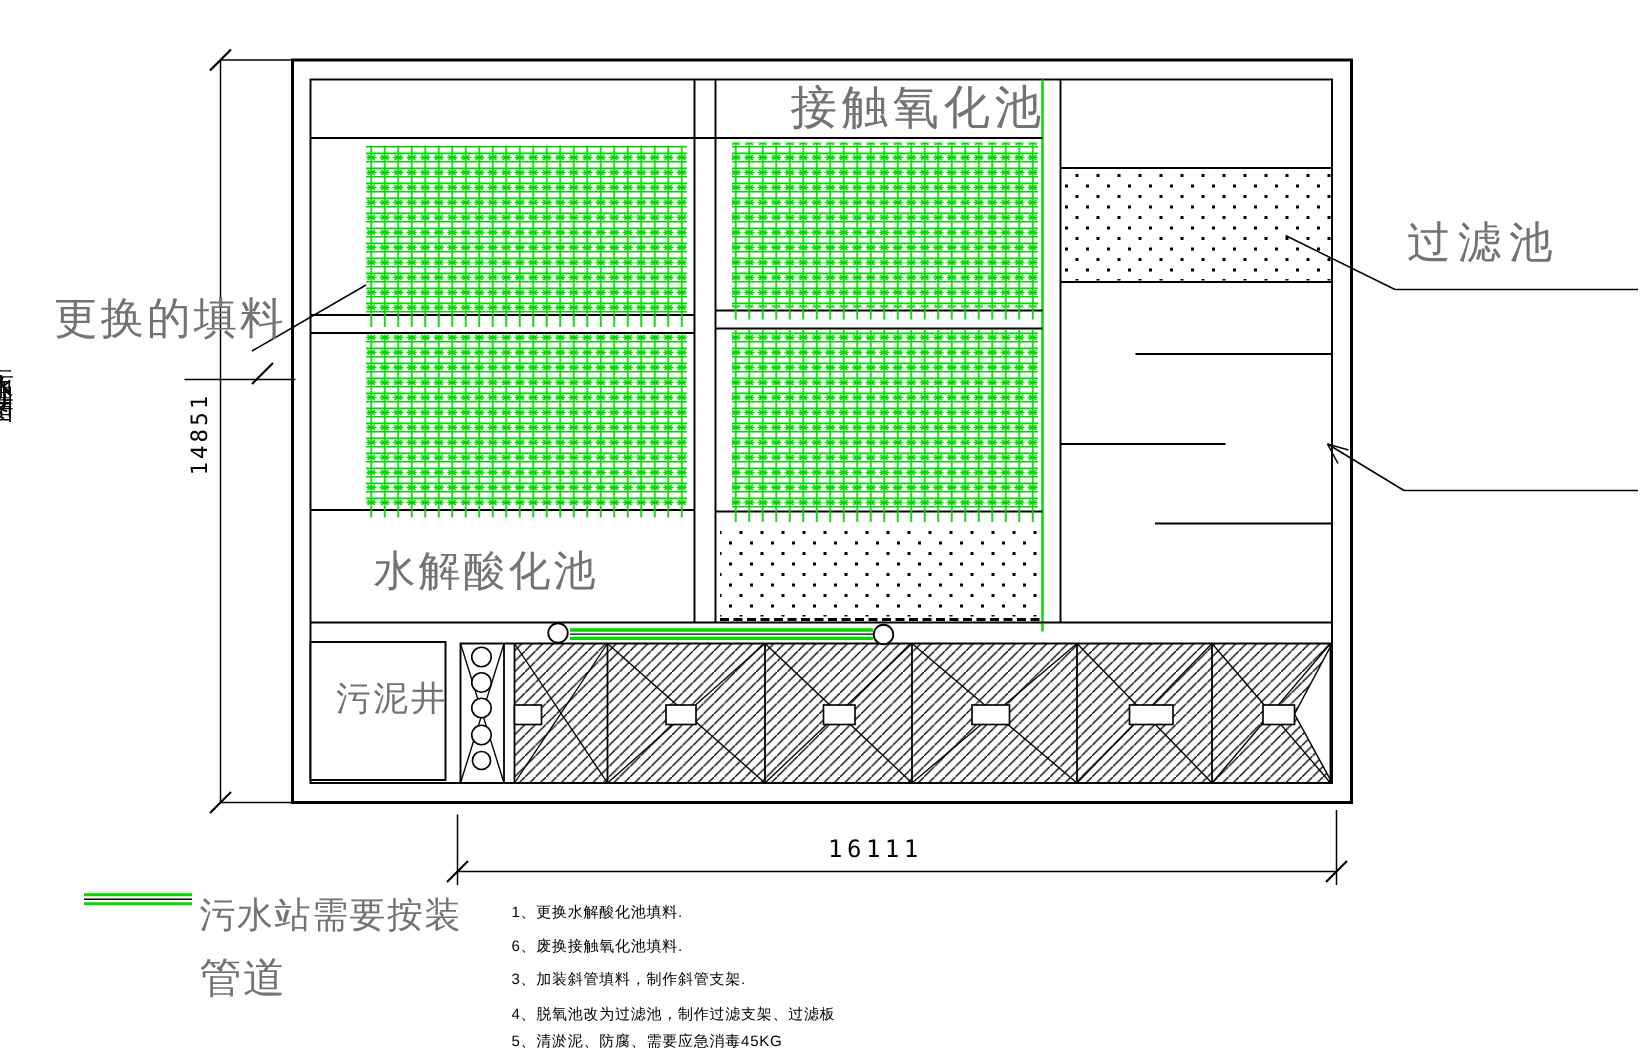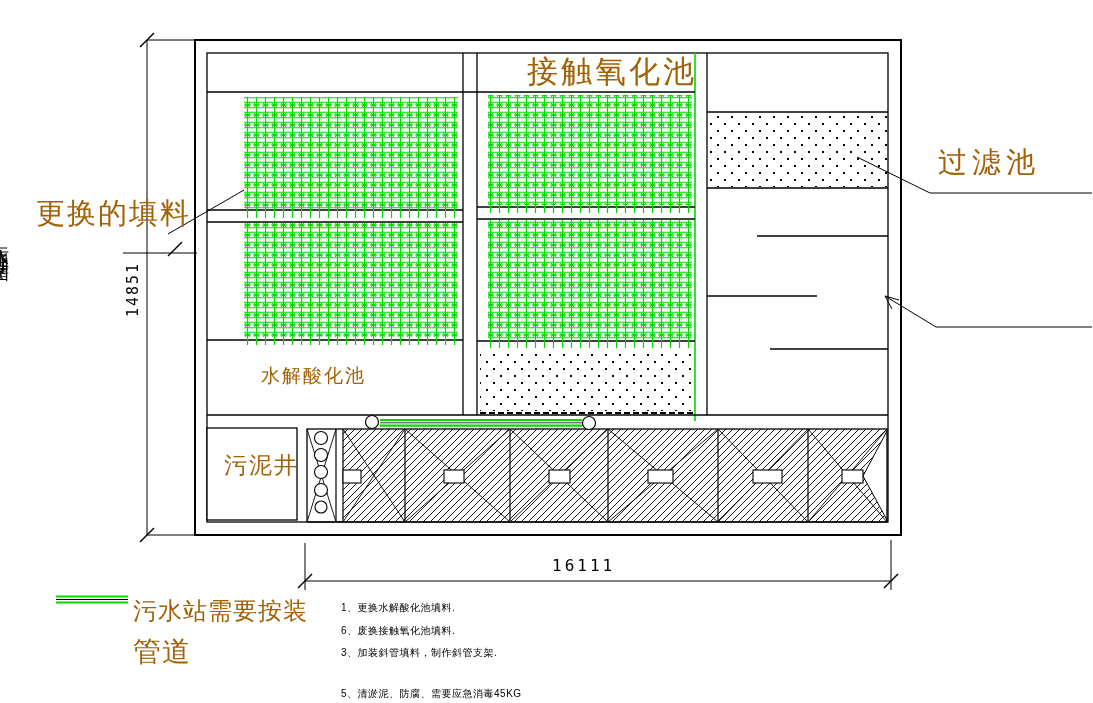--- a/index.html
+++ b/index.html
@@ -1,19 +1,19 @@
 <!DOCTYPE html>
 <html><head>
 <meta charset="utf-8">
 <style>
   html,body{margin:0;padding:0;background:#fff;}
   .canvas{position:relative;width:1093px;height:703px;background:#fff;overflow:hidden;
           font-family:"Liberation Sans",sans-serif;color:#000;}
   .canvas svg{position:absolute;left:0;top:0;}
-  .lbl{position:absolute;white-space:nowrap;line-height:1.05;color:#a16207;font-weight:400;}
+  .lbl{position:absolute;white-space:nowrap;line-height:1.05;color:#737373;font-weight:400;}
   .lbl-big{font-size:29px;letter-spacing:2px;}
   .note{position:absolute;left:341px;font-size:10px;font-weight:400;letter-spacing:0.5px;white-space:nowrap;}
   .dimtext{position:absolute;font-family:"DejaVu Sans Mono",monospace;color:#000;}
   .vtext{position:absolute;writing-mode:vertical-rl;letter-spacing:4px;font-size:17px;}
 </style>
 </head>
 <body>
 
 <div class="canvas">
 
@@ -171,31 +171,32 @@
   </g>
 </svg>
 
 <div class="lbl lbl-big" style="left:527px;top:56px;font-size:31px;letter-spacing:3px;">接触氧化池</div>
 
 <div class="lbl lbl-big" style="left:36px;top:198px;">更换的填料</div>
 
 <div class="lbl lbl-big" style="left:938px;top:147px;letter-spacing:5px;">过滤池</div>
 
 
-<div class="lbl lbl-big" style="left:249px;top:366px;font-size:19px;margin-left:12px;">水解酸化池</div>
+<div class="lbl lbl-big" style="left:249px;top:366px;font-size:28px;">水解酸化池</div>
 
 <div class="lbl" style="left:224px;top:453px;font-size:23px;letter-spacing:2px;">污泥井</div>
 
 <div class="dimtext" style="left:124px;top:317px;font-size:15px;letter-spacing:2px;transform:rotate(-90deg);transform-origin:0 0;">14851</div>
 
 <div class="dimtext" style="left:552px;top:556px;font-size:16px;letter-spacing:3px;">16111</div>
 
 <div class="lbl" style="left:133px;top:598px;font-size:24px;letter-spacing:1px;">污水站需要按装</div>
 <div class="lbl" style="left:133px;top:637px;font-size:28px;letter-spacing:1px;">管道</div>
 
 <div class="note" style="top:601px;">1、更换水解酸化池填料.</div>
 <div class="note" style="top:623.5px;">6、废换接触氧化池填料.</div>
 <div class="note" style="top:646px;">3、加装斜管填料，制作斜管支架.</div>
+<div class="note" style="top:668.5px;">4、脱氧池改为过滤池，制作过滤支架、过滤板</div>
 <div class="note" style="top:687px;">5、清淤泥、防腐、需要应急消毒45KG</div>
 
 <div class="vtext" style="left:-11px;top:232px;">污水处理站图</div>
 
 </div>
 
 </body></html>

